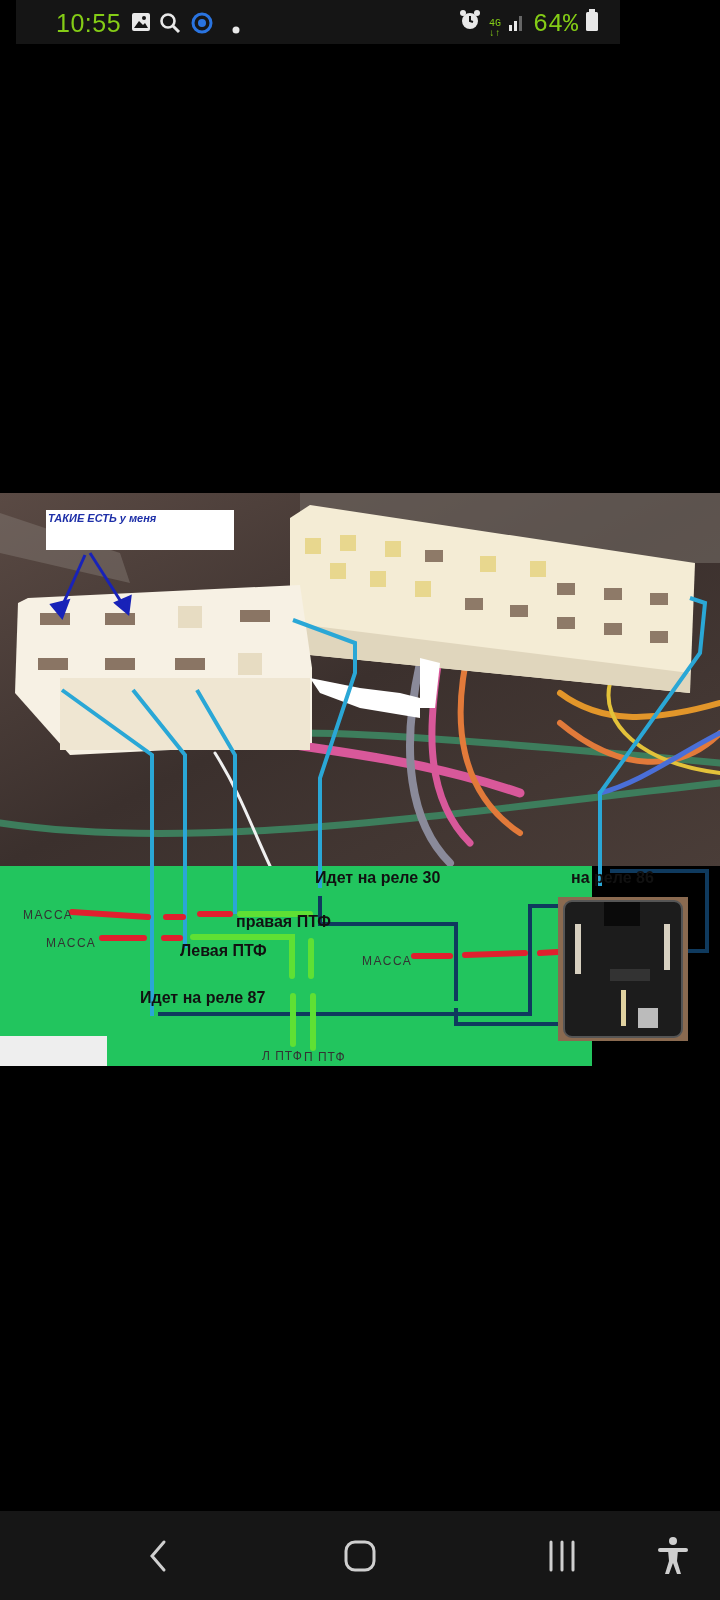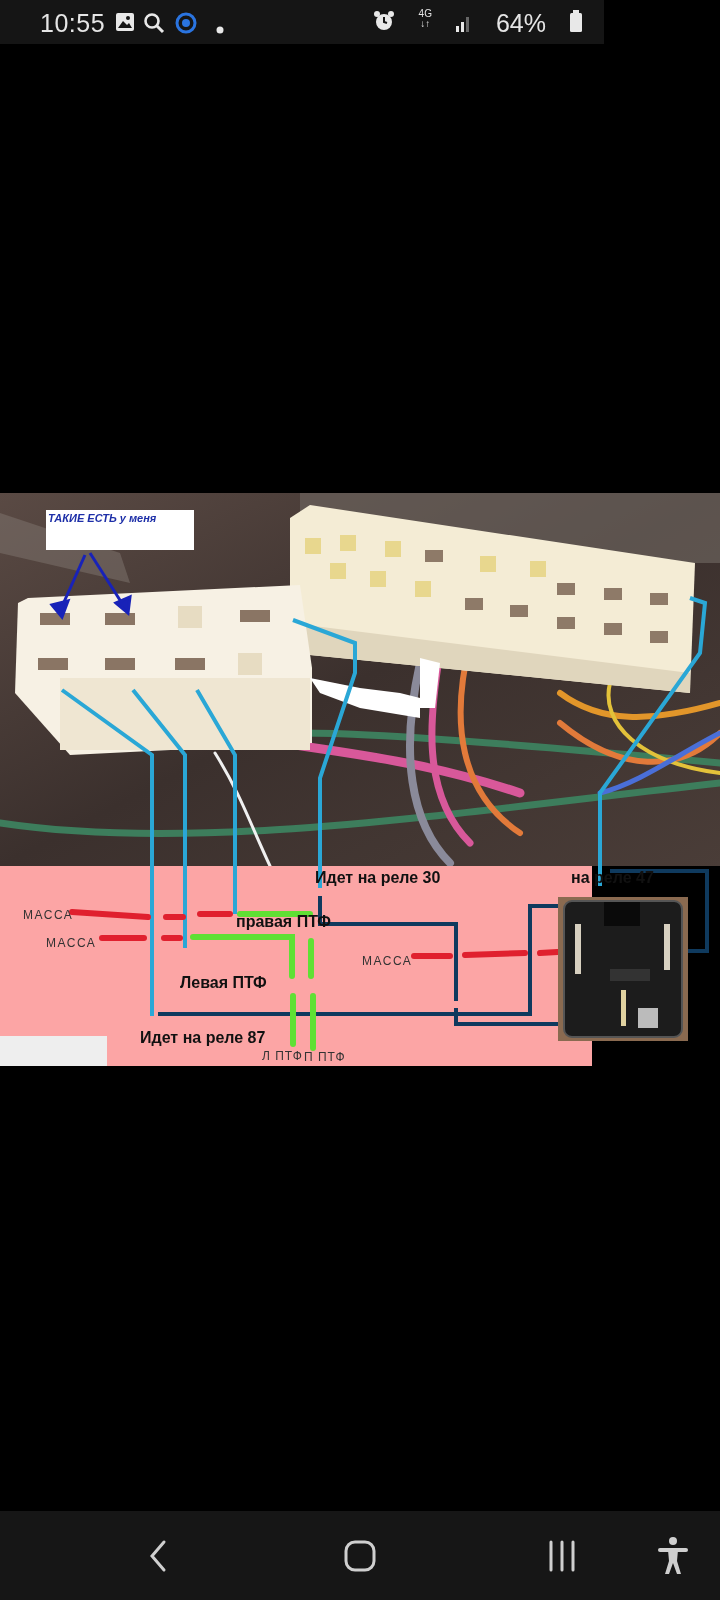--- a/index.html
+++ b/index.html
@@ -1,29 +1,29 @@
 <!DOCTYPE html>
 <html><head>
 <meta charset="utf-8">
 <style>
   html,body{margin:0;padding:0;background:#000;}
   body{width:720px;height:1600px;position:relative;overflow:hidden;font-family:"Liberation Sans",sans-serif;}
-  .statusbar{position:absolute;left:0;top:0;width:604px;height:44px;background:#151515;color:#e5e5e5;}
+  .statusbar{position:absolute;left:16px;top:0;width:604px;height:44px;background:#151515;color:#84cc16;}
   .sb-time{position:absolute;left:40px;top:9px;font-size:25px;letter-spacing:0.5px;}
   .sb-icon{position:absolute;top:12px;}
-  .sb-right{position:absolute;right:22px;top:9px;display:flex;align-items:flex-start;gap:24px;font-size:25px;}
+  .sb-right{position:absolute;right:22px;top:9px;display:flex;align-items:flex-end;gap:8px;font-size:25px;font-family:Liberation Mono, monospace;}
   .viewer{position:absolute;left:0;top:44px;width:720px;height:1467px;background:#000;}
   .photo{position:absolute;left:0;top:493px;width:720px;height:373px;overflow:hidden;}
-  .diagram{position:absolute;left:0;top:866px;width:592px;height:200px;background:#fca5a5;}
+  .diagram{position:absolute;left:0;top:866px;width:592px;height:200px;background:#22c55e;}
   .navbar{position:absolute;left:0;top:1511px;width:720px;height:89px;background:#161616;}
   .nav-btn{position:absolute;top:25px;width:40px;height:40px;display:flex;align-items:center;justify-content:center;}
   .txt{position:absolute;white-space:nowrap;}
   .lbl-bold{font-weight:bold;color:#111;font-size:16px;}
   .lbl-small{color:#333;font-size:12px;letter-spacing:1.5px;}
-  .callout{position:absolute;left:46px;top:510px;width:148px;height:40px;background:#fff;}
+  .callout{position:absolute;left:46px;top:510px;width:148px;height:40px;background:#fff;padding-left:40px;}
   .callout span{position:absolute;left:2px;top:2px;font-size:11px;font-weight:bold;font-style:italic;color:#1d2fa8;}
 </style>
 </head>
 <body>
 
 <div class="statusbar">
   <span class="sb-time">10:55</span>
   <span class="sb-icon" style="left:115px;">
     <svg width="20" height="20" viewBox="0 0 20 20">
         <rect x="1" y="1" width="18" height="18" rx="2" fill="#e8e8e8"></rect>
@@ -215,24 +215,24 @@
       <rect x="564" y="35" width="118" height="136" rx="8" fill="#1c1c1c" stroke="#555" stroke-width="2"></rect>
       <rect x="604" y="36" width="36" height="24" fill="#0a0a0a"></rect>
       <rect x="575" y="58" width="6" height="50" fill="#d7d0c0"></rect>
       <rect x="664" y="58" width="6" height="46" fill="#d7d0c0"></rect>
       <rect x="621" y="124" width="5" height="36" fill="#e0d2a0"></rect>
       <rect x="610" y="103" width="40" height="12" fill="#333"></rect>
       <rect x="638" y="142" width="20" height="20" fill="#bbb"></rect>
     </g>
   </svg>
   <div class="txt lbl-bold" style="left:315px;top:3px;">Идет на реле 30</div>
-  <div class="txt lbl-bold" style="left:571px;top:3px;">на реле 47</div>
+  <div class="txt lbl-bold" style="left:571px;top:3px;">на реле 86</div>
   <div class="txt lbl-bold" style="left:236px;top:47px;">правая ПТФ</div>
-  <div class="txt lbl-bold" style="left:180px;top:76px;margin-top:32px;">Левая ПТФ</div>
-  <div class="txt lbl-bold" style="left:140px;top:123px;margin-top:40px;">Идет на реле 87</div>
+  <div class="txt lbl-bold" style="left:180px;top:76px;">Левая ПТФ</div>
+  <div class="txt lbl-bold" style="left:140px;top:123px;">Идет на реле 87</div>
   <div class="txt lbl-small" style="left:23px;top:42px;">МАССА</div>
   <div class="txt lbl-small" style="left:46px;top:70px;">МАССА</div>
   <div class="txt lbl-small" style="left:362px;top:88px;">МАССА</div>
   <div class="txt lbl-small" style="left:262px;top:183px;letter-spacing:1px;">Л  ПТФ</div>
   <div class="txt lbl-small" style="left:304px;top:184px;letter-spacing:1px;">П  ПТФ</div>
   <div style="position:absolute;left:0;top:170px;width:107px;height:30px;background:#eee;"></div>
 </div>
 
 <div class="navbar">
   <div class="nav-btn" style="left:138px;">

